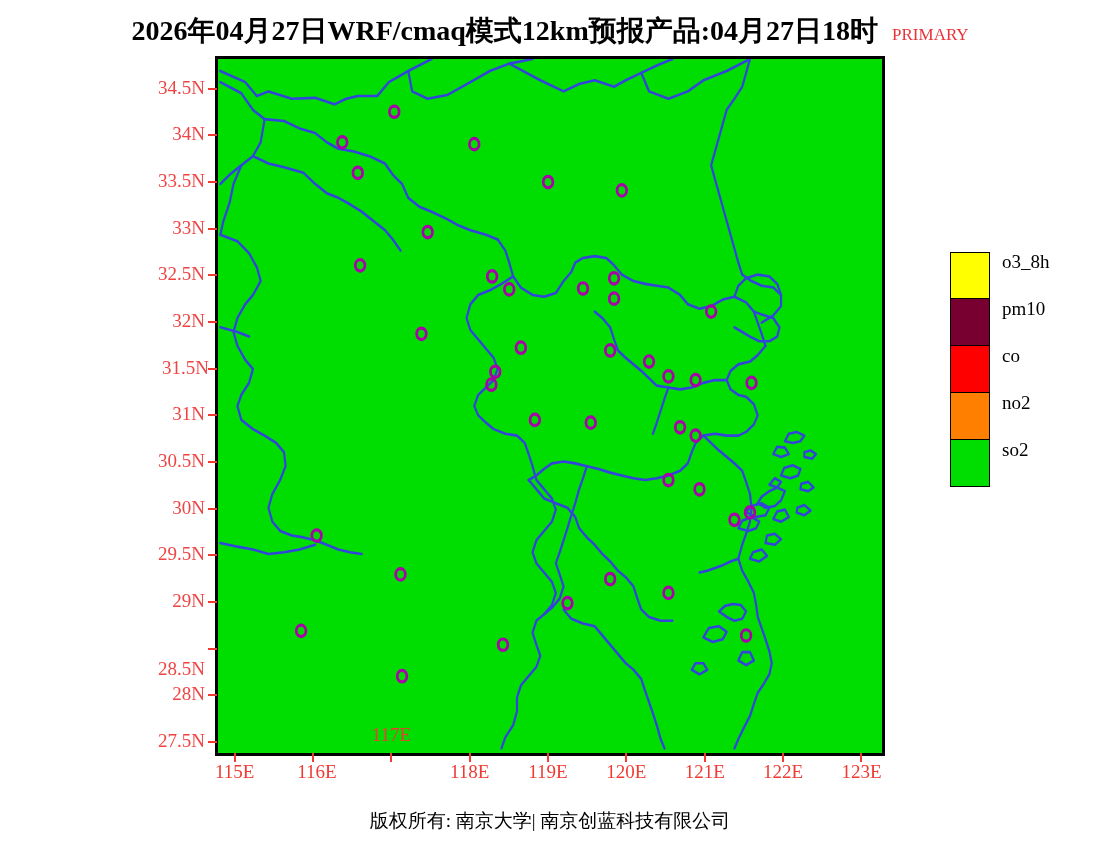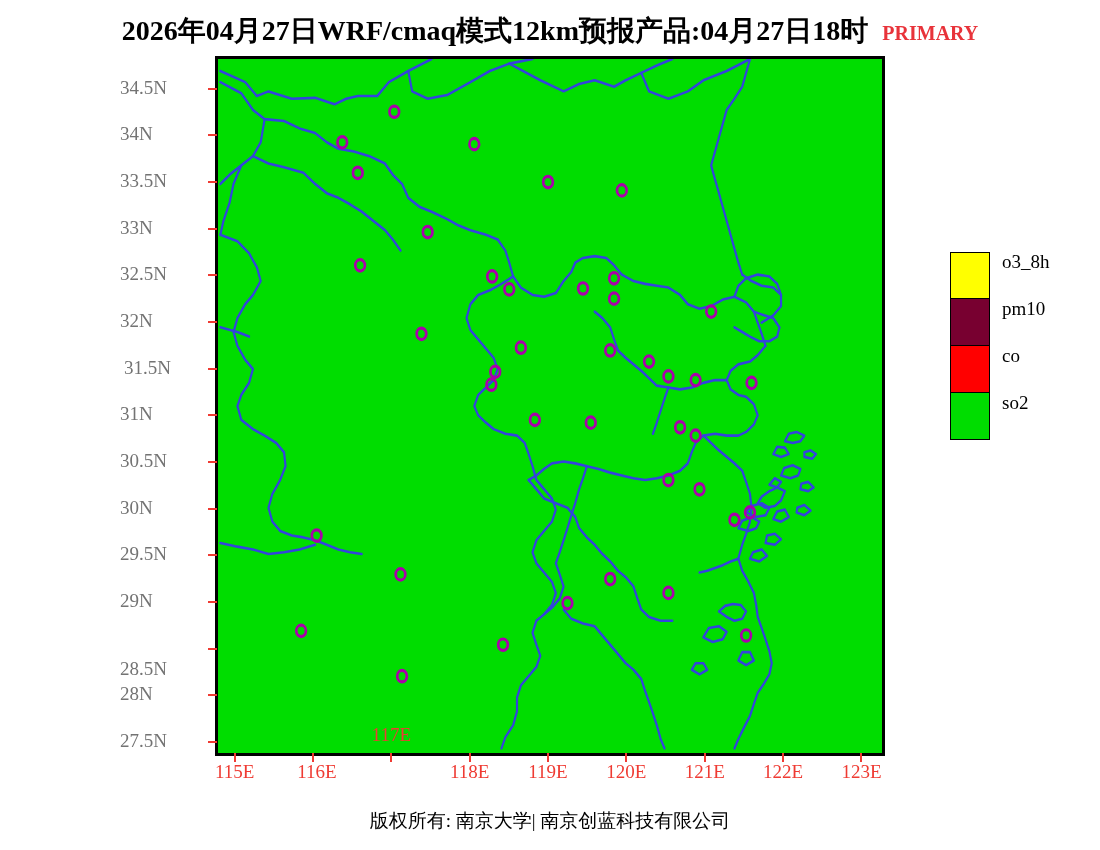--- a/index.html
+++ b/index.html
@@ -11,34 +11,35 @@
   #title-bar{
     position:absolute;left:0;top:12px;width:1100px;
     text-align:center;white-space:nowrap;
   }
   #title-main{
     font-family:"Liberation Serif", serif;
     font-size:28px;font-weight:bold;color:#000000;letter-spacing:0px;
   }
   #title-primary{
     font-family:"Liberation Serif", serif;
-    font-size:20px;font-weight:bold;color:#e8333a;margin-left:14px;
+    font-size:17px;font-weight:normal;color:#e8333a;margin-left:14px;
   }
   
   #plot-frame{
     position:absolute;left:215px;top:56px;width:670px;height:700px;
     border:3px solid #000000;box-sizing:border-box;background:#00dd00;
     overflow:hidden;
   }
   #map-svg{position:absolute;left:0;top:0;width:100%;height:100%;display:block;}
   
   .ytick-label{
     position:absolute;right:1106px;  
     font-family:"Liberation Serif", serif;
-    font-size:19px;color:#737373;white-space:nowrap;
+    font-size:19px;color:#ef4444;white-space:nowrap;
+    text-align:right;
   }
   .xtick-label{
     position:absolute;
     font-family:"Liberation Serif", serif;
     font-size:19px;color:#ef3b33;white-space:nowrap;text-align:center;
   }
   .ytick-mark{position:absolute;width:9px;height:2px;background:#ef3b33;}
   .xtick-mark{position:absolute;width:2px;height:9px;background:#ef3b33;}
   
   #legend{
@@ -228,18 +229,22 @@
     </div>
     <div class="legend-row">
       <div class="legend-swatch" style="background: rgb(120, 0, 48); border-top-width: 0px;"></div>
       <div class="legend-label">pm10</div>
     </div>
     <div class="legend-row">
       <div class="legend-swatch" style="background: rgb(255, 0, 0); border-top-width: 0px;"></div>
       <div class="legend-label">co</div>
     </div>
     <div class="legend-row">
+      <div class="legend-swatch" style="background: rgb(255, 128, 0); border-top-width: 0px;"></div>
+      <div class="legend-label">no2</div>
+    </div>
+    <div class="legend-row">
       <div class="legend-swatch" style="background: rgb(0, 221, 0); border-top-width: 0px;"></div>
       <div class="legend-label">so2</div>
     </div>
   </div>
 
 <div id="footer">版权所有: 南京大学| 南京创蓝科技有限公司</div>
 
 </body></html>

